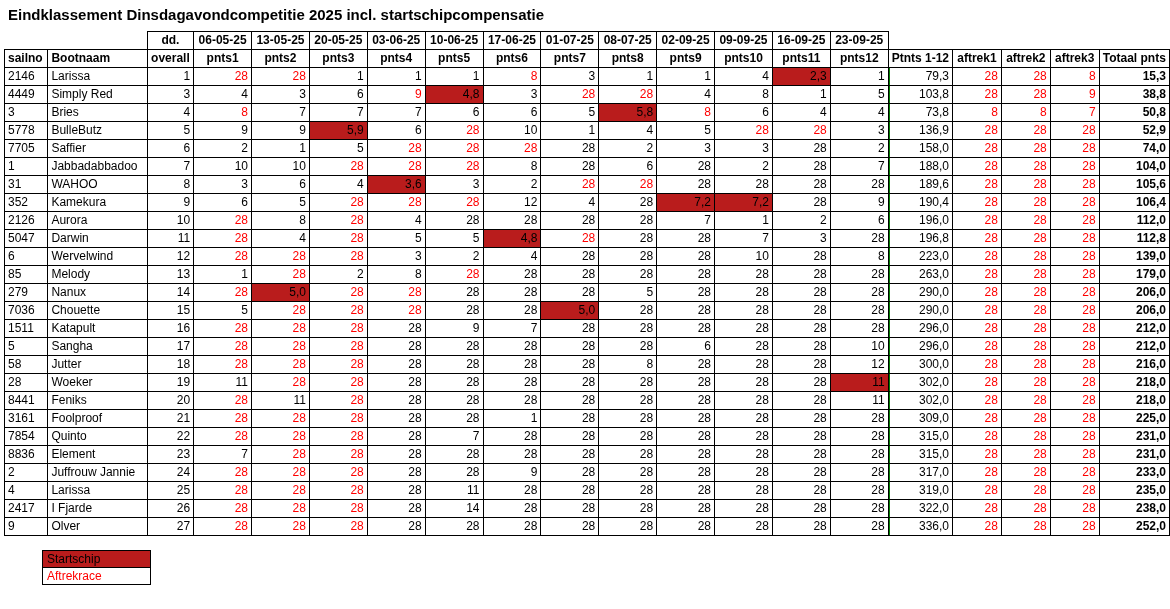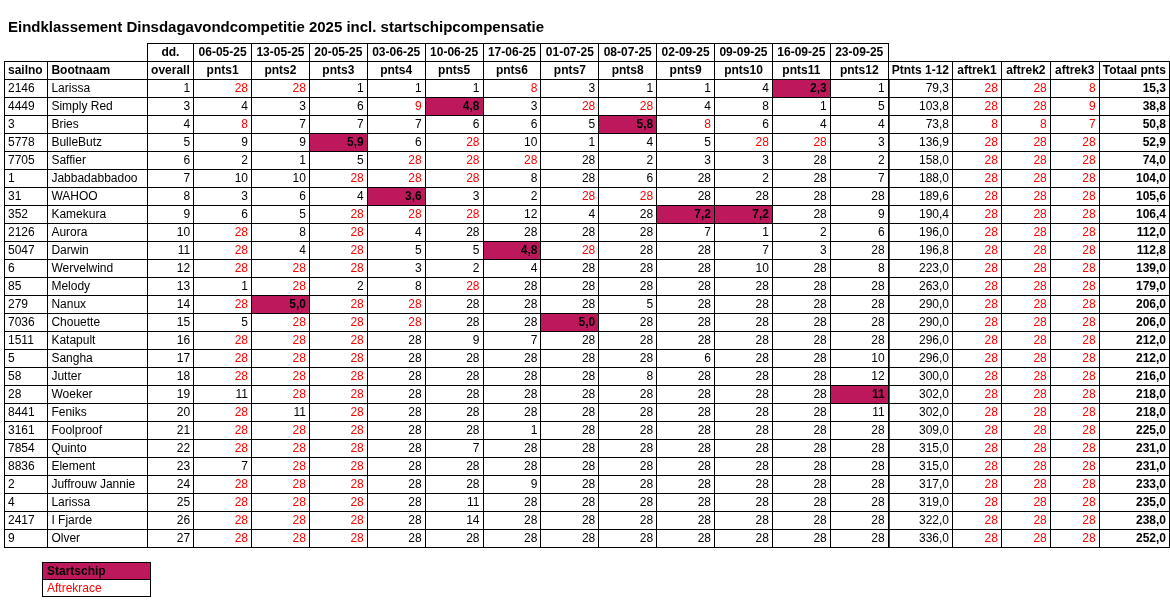--- a/index.html
+++ b/index.html
@@ -6,21 +6,21 @@
   body{
     width:1170px;height:609px;
     font-family:"Liberation Sans", sans-serif;
     font-size:12px;
     color:#000000;
     overflow:hidden;
   }
   #title{
     font-weight:bold;
     font-size:15px;
-    padding:18px 0 8px 8px;
+    padding:6px 0 8px 8px;
   }
   table{
     border-collapse:collapse;
     margin-left:4px;
     table-layout:fixed;
   }
   td,th{
     border:1px solid #000000;
     padding:0 3px;
     height:17px;
@@ -37,21 +37,21 @@
   td.noborder{ border:none; }
   
   .c-sail{width:42px;text-align:left;}
   .c-boat{width:112px;text-align:left;}
   .c-overall{width:42px;}
   .c-pnt{width:60px;}
   .c-tot{width:54px;}
   .c-aftrek{width:50px;}
   .c-totaal{width:62px;}
   .red{color:#ff0000;}
-  .yellow{background:#be185d;font-weight:bold;}
+  .yellow{background:#b91c1c;}
   .bold{font-weight:bold;}
   .boatname{text-align:left;}
   .greenedge{position:relative;}
   .greenedge:after{
     content:"";
     position:absolute;
     left:-1px;top:0;
     width:0;height:100%;
     border-left:2px solid #008000;
   }

